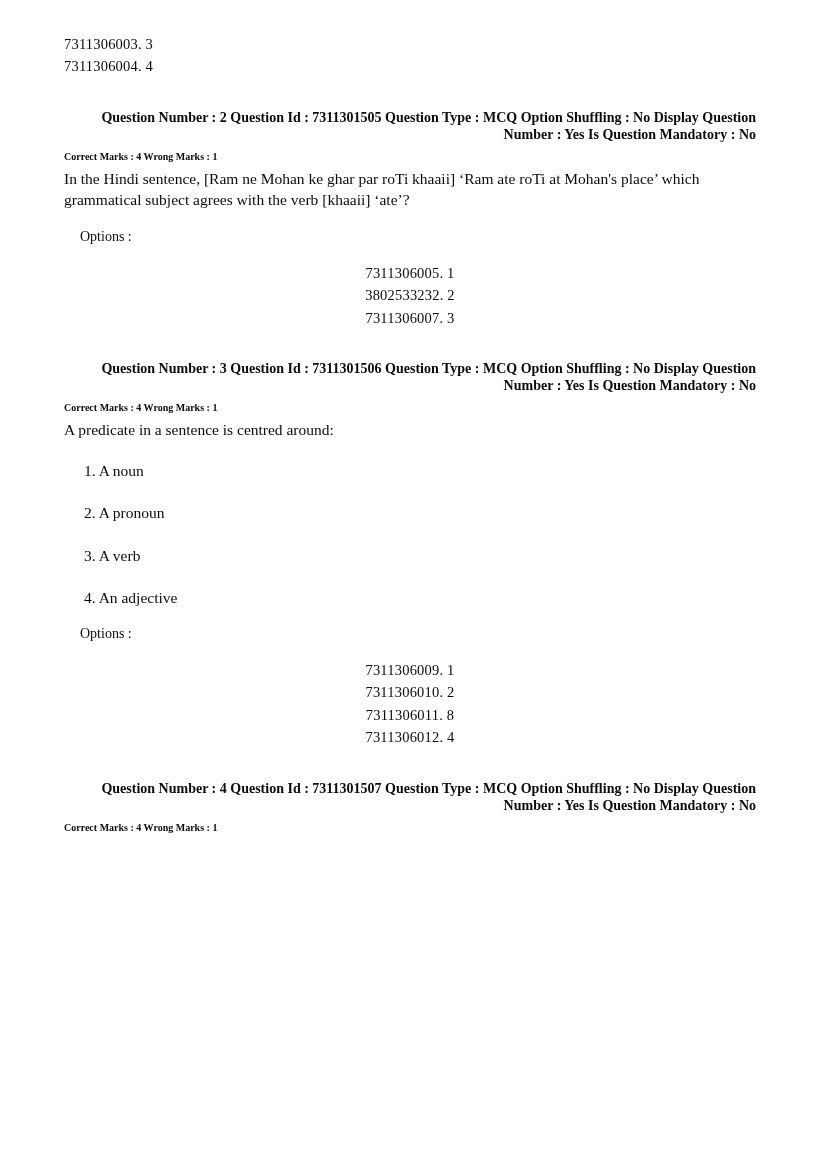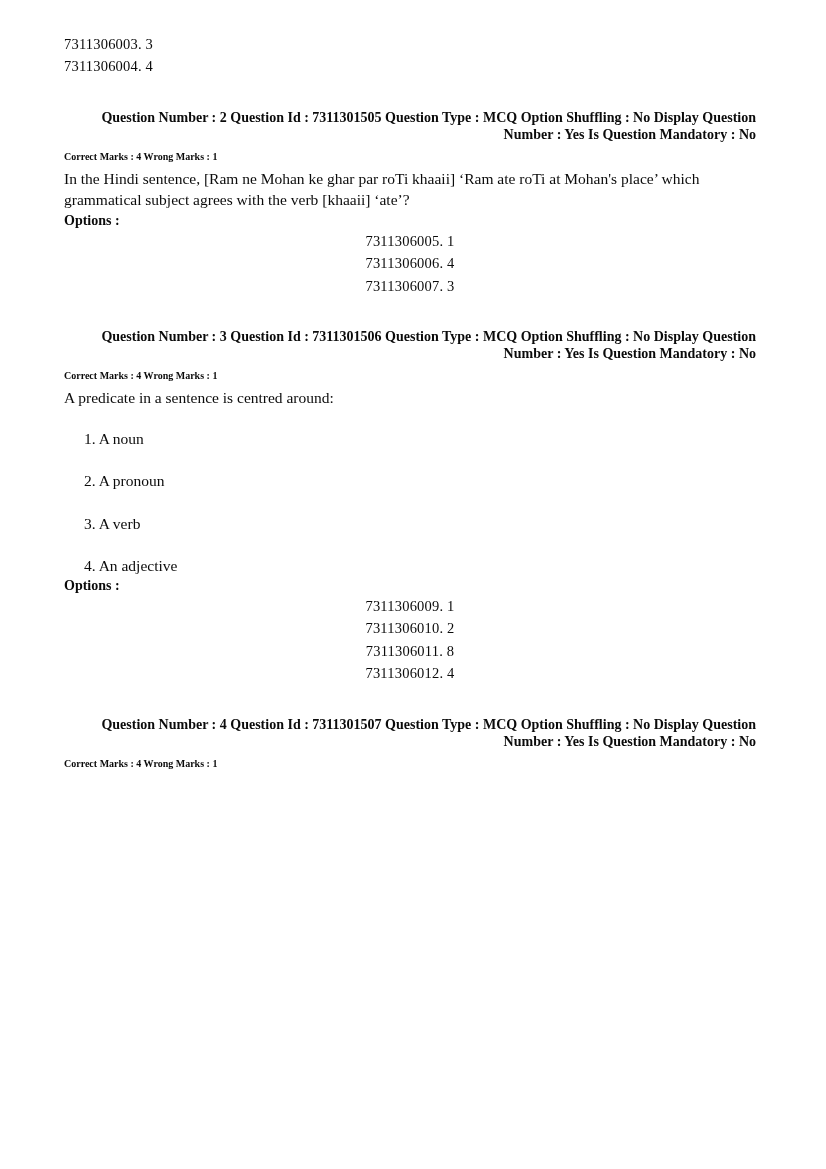--- a/index.html
+++ b/index.html
@@ -55,24 +55,24 @@
   .q-option {
     font-size: 15.5px;
     line-height: 21px;
     margin: 0 0 21.5px 0;
     padding-left: 20px;
   }
   .q-option:last-child {
     margin-bottom: 0;
   }
   .options-label {
-    font-weight: bold;
+    font-weight: normal;
     font-size: 14px;
     line-height: 19px;
-    margin: 0;
+    margin: 16px;
   }
   .option-ids {
     margin: 0;
     text-align: center;
   }
 </style>
 </head>
 <body>
 
 <div class="page">
@@ -83,21 +83,21 @@
   </div>
 
   <section class="question-block">
     <p class="q-header-line">Question Number : 2 Question Id : 7311301505 Question Type : MCQ Option Shuffling : No Display Question</p>
     <p class="q-header-line">Number : Yes Is Question Mandatory : No</p>
     <p class="q-marks">Correct Marks : 4 Wrong Marks : 1</p>
     <p class="q-text">In the Hindi sentence, [Ram ne Mohan ke ghar par roTi khaaii] ‘Ram ate roTi at Mohan's place’ which grammatical subject agrees with the verb [khaaii] ‘ate’?</p>
     <p class="options-label">Options :</p>
     <div class="option-ids">
       <p class="opt-id-line">7311306005. 1</p>
-      <p class="opt-id-line">7311306006. 4</p>
+      <p class="opt-id-line">3802533232. 2</p>
       <p class="opt-id-line">7311306007. 3</p>
     </div>
   </section>
 
   <section class="question-block">
     <p class="q-header-line">Question Number : 3 Question Id : 7311301506 Question Type : MCQ Option Shuffling : No Display Question</p>
     <p class="q-header-line">Number : Yes Is Question Mandatory : No</p>
     <p class="q-marks">Correct Marks : 4 Wrong Marks : 1</p>
     <p class="q-text">A predicate in a sentence is centred around:</p>
     <div class="q-options">

